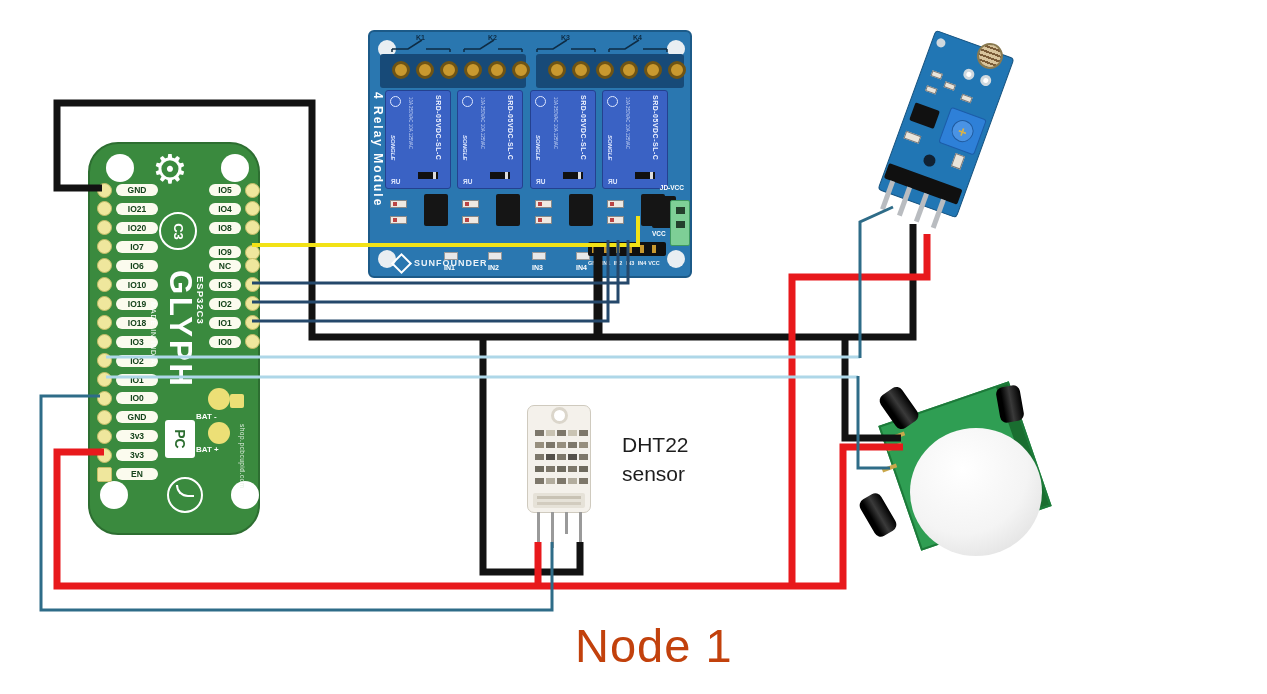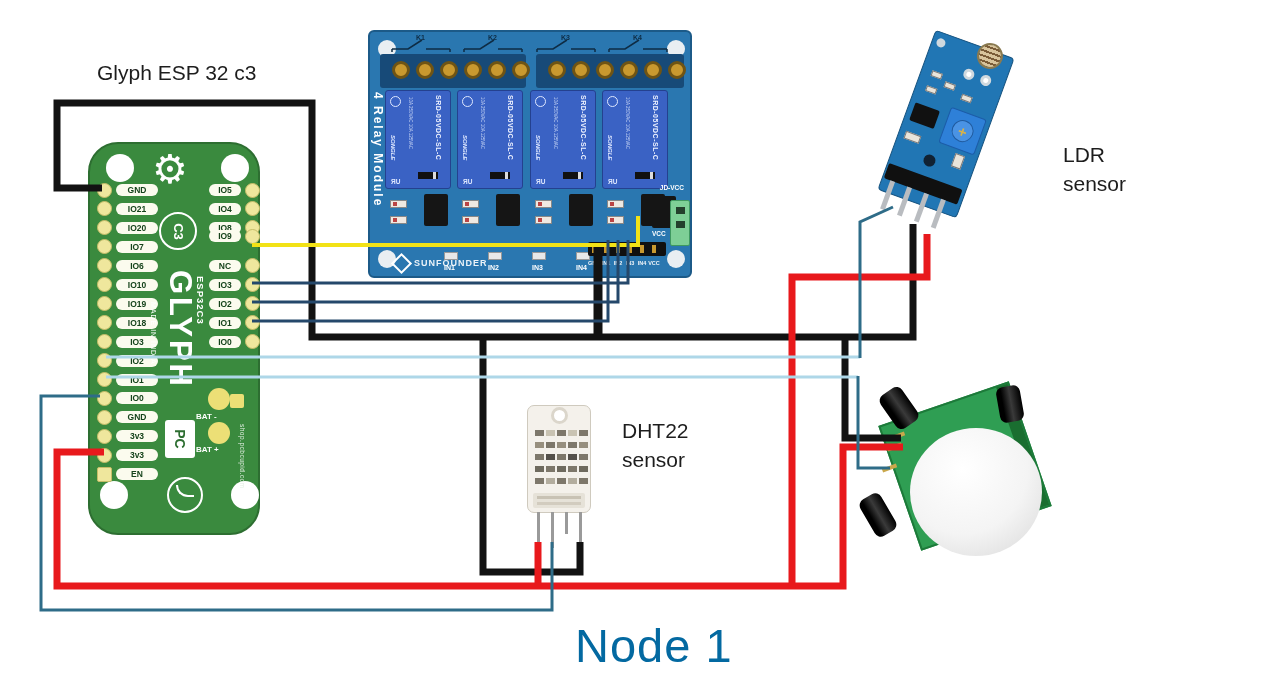--- a/index.html
+++ b/index.html
@@ -1,21 +1,21 @@
 <!DOCTYPE html>
 <html><head>
 <meta charset="utf-8">
 <style>
   html,body{margin:0;padding:0;background:#fff;}
   .canvas{position:relative;width:1267px;height:694px;background:#ffffff;overflow:hidden;
           font-family:"Liberation Sans",sans-serif;}
 
   
   .ann{position:absolute;color:#1d1d1d;font-size:21px;line-height:29px;z-index:60;}
-  .node-title{position:absolute;left:575px;top:618px;font-size:47px;color:#0369a1;z-index:60;letter-spacing:1px;}
+  .node-title{position:absolute;left:575px;top:618px;font-size:47px;color:#c2410c;z-index:60;letter-spacing:1px;}
 
   
   svg.wires{position:absolute;left:0;top:0;z-index:50;pointer-events:none;}
 
   
   .esp-board{position:absolute;left:88px;top:142px;width:172px;height:393px;background:#3a8a3e;
              border:2px solid #2d6e31;border-radius:30px;box-sizing:border-box;z-index:10;}
   .hole{position:absolute;width:28px;height:28px;border-radius:50%;background:#fff;}
   .gear{position:absolute;left:62px;top:2px;font-size:40px;color:#fff;}
   .c3-badge{position:absolute;left:69px;top:68px;width:34px;height:34px;border:2.5px solid #fff;
@@ -208,21 +208,21 @@
           <span class="pill">IO5</span>
         </div>
         <div class="pin-row right" style="top: 57.95px;">
           <span class="pad"></span>
           <span class="pill">IO4</span>
         </div>
         <div class="pin-row right" style="top: 76.9px;">
           <span class="pad"></span>
           <span class="pill">IO8</span>
         </div>
-        <div class="pin-row right" style="top: 85px;">
+        <div class="pin-row right" style="top: 101px;">
           <span class="pad"></span>
           <span class="pill">IO9</span>
         </div>
         <div class="pin-row right" style="top: 114.8px;">
           <span class="pad"></span>
           <span class="pill">NC</span>
         </div>
         <div class="pin-row right" style="top: 133.75px;">
           <span class="pad"></span>
           <span class="pill">IO3</span>
@@ -468,18 +468,16 @@
       <polyline points="252,283 628,283 628,240" fill="none" stroke="#25486b" stroke-width="3"></polyline>
       <polyline points="252,302 618,302 618,240" fill="none" stroke="#25486b" stroke-width="3"></polyline>
       <polyline points="252,321 608,321 608,240" fill="none" stroke="#25486b" stroke-width="3"></polyline>
       <polyline points="100,396 41,396 41,610 552,610 552,542" fill="none" stroke="#2e6c88" stroke-width="3"></polyline>
       <polyline points="106,357 860,357" fill="none" stroke="#aed7e8" stroke-width="3"></polyline>
       <polyline points="860,358 860,222 893,207" fill="none" stroke="#2e6c88" stroke-width="3"></polyline>
       <polyline points="106,377 858,377" fill="none" stroke="#aed7e8" stroke-width="3"></polyline>
       <polyline points="858,376 858,468 890,468" fill="none" stroke="#2e6c88" stroke-width="3"></polyline>
     </svg>
 
-  <div class="ann" style="left:97px;top:58px;">Glyph ESP 32 c3</div>
-  <div class="ann" style="left:1063px;top:140px;width:80px;">LDR sensor</div>
-  <div class="ann" style="left:622px;top:416px;width:92px;">DHT22 sensor</div>
+  <div class="ann" style="left:622px;top:430px;width:92px;">DHT22 sensor</div>
   <div class="node-title">Node 1</div>
 
 </div>
 
 </body></html>

